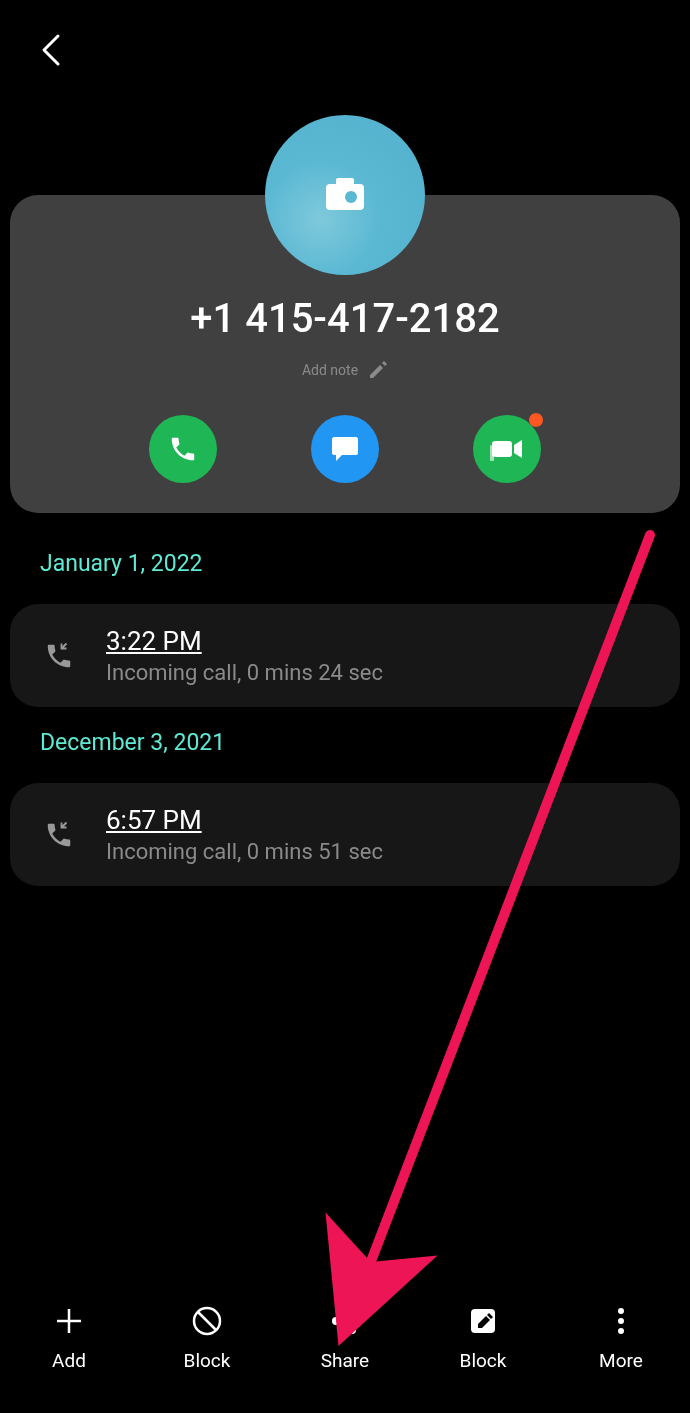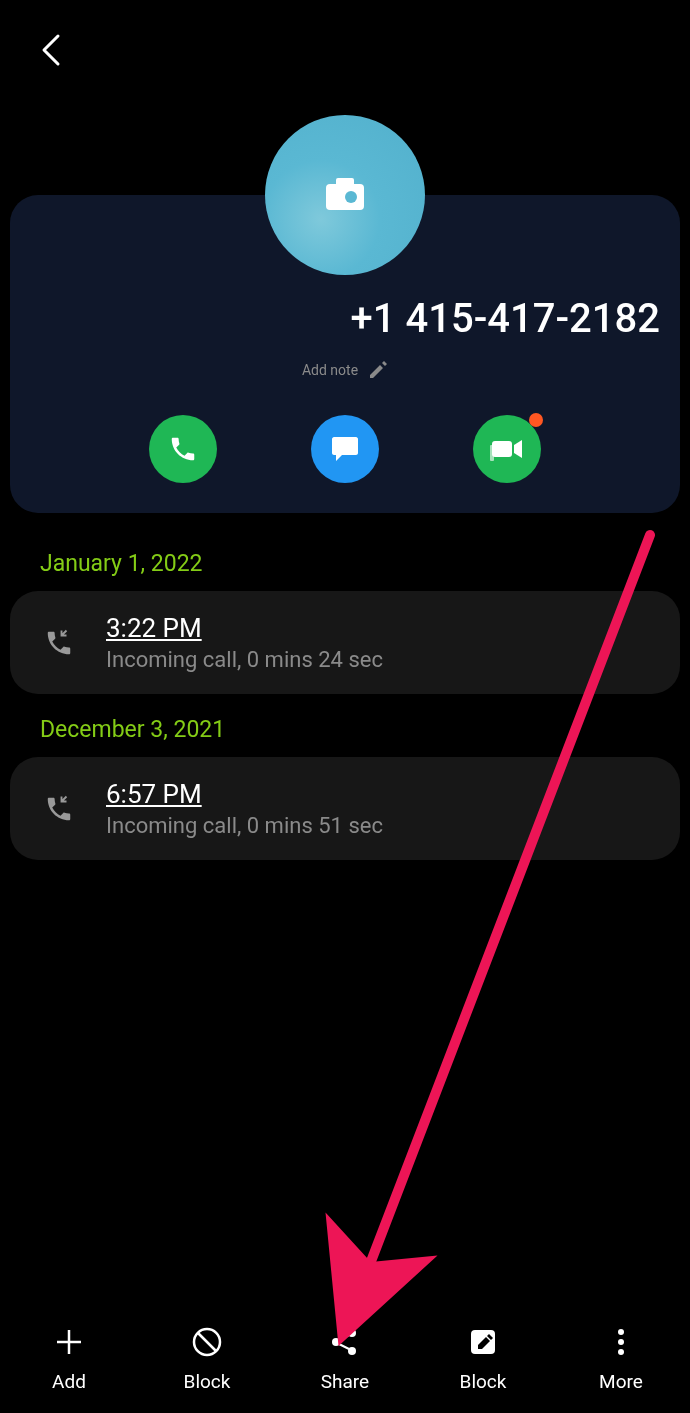--- a/index.html
+++ b/index.html
@@ -34,25 +34,25 @@
       height: 160px;
       border-radius: 50%;
       background: radial-gradient(circle at 35% 65%, #7fc9db 0%, #5ab8d3 40%, #52b0cc 100%);
       display: flex;
       align-items: center;
       justify-content: center;
       position: relative;
       z-index: 2;
     }
     .contact-card {
-      background: #0f172a;
+      background: #404040;
       border-radius: 28px;
       margin: -80px 10px 0;
       padding: 100px 20px 30px;
-      text-align: right;
+      text-align: center;
       position: relative;
       z-index: 1;
     }
     .phone-number {
       font-size: 40px;
       font-weight: 500;
       color: #fff;
       margin-bottom: 18px;
     }
     .add-note {
@@ -90,23 +90,23 @@
       right: -2px;
       width: 14px;
       height: 14px;
       border-radius: 50%;
       background: #ff5722;
     }
     .call-log {
       margin-top: 25px;
     }
     .date-header {
-      color: #84cc16;
+      color: #5eead4;
       font-size: 23px;
-      padding: 12px 40px 14px;
+      padding: 12px 40px 27px;
     }
     .call-entry {
       background: #171717;
       border-radius: 28px;
       margin: 0 10px 10px;
       padding: 22px 30px;
       display: flex;
       align-items: center;
       gap: 28px;
     }
@@ -131,21 +131,20 @@
       color: #8a8a8a;
     }
     .bottom-nav {
       position: absolute;
       bottom: 0;
       left: 0;
       right: 0;
       height: 110px;
       display: flex;
       justify-content: space-around;
-      align-items: center;
       background: #000;
     }
     .nav-item {
       display: flex;
       flex-direction: column;
       align-items: center;
       gap: 10px;
       cursor: pointer;
       width: 100px;
     }

